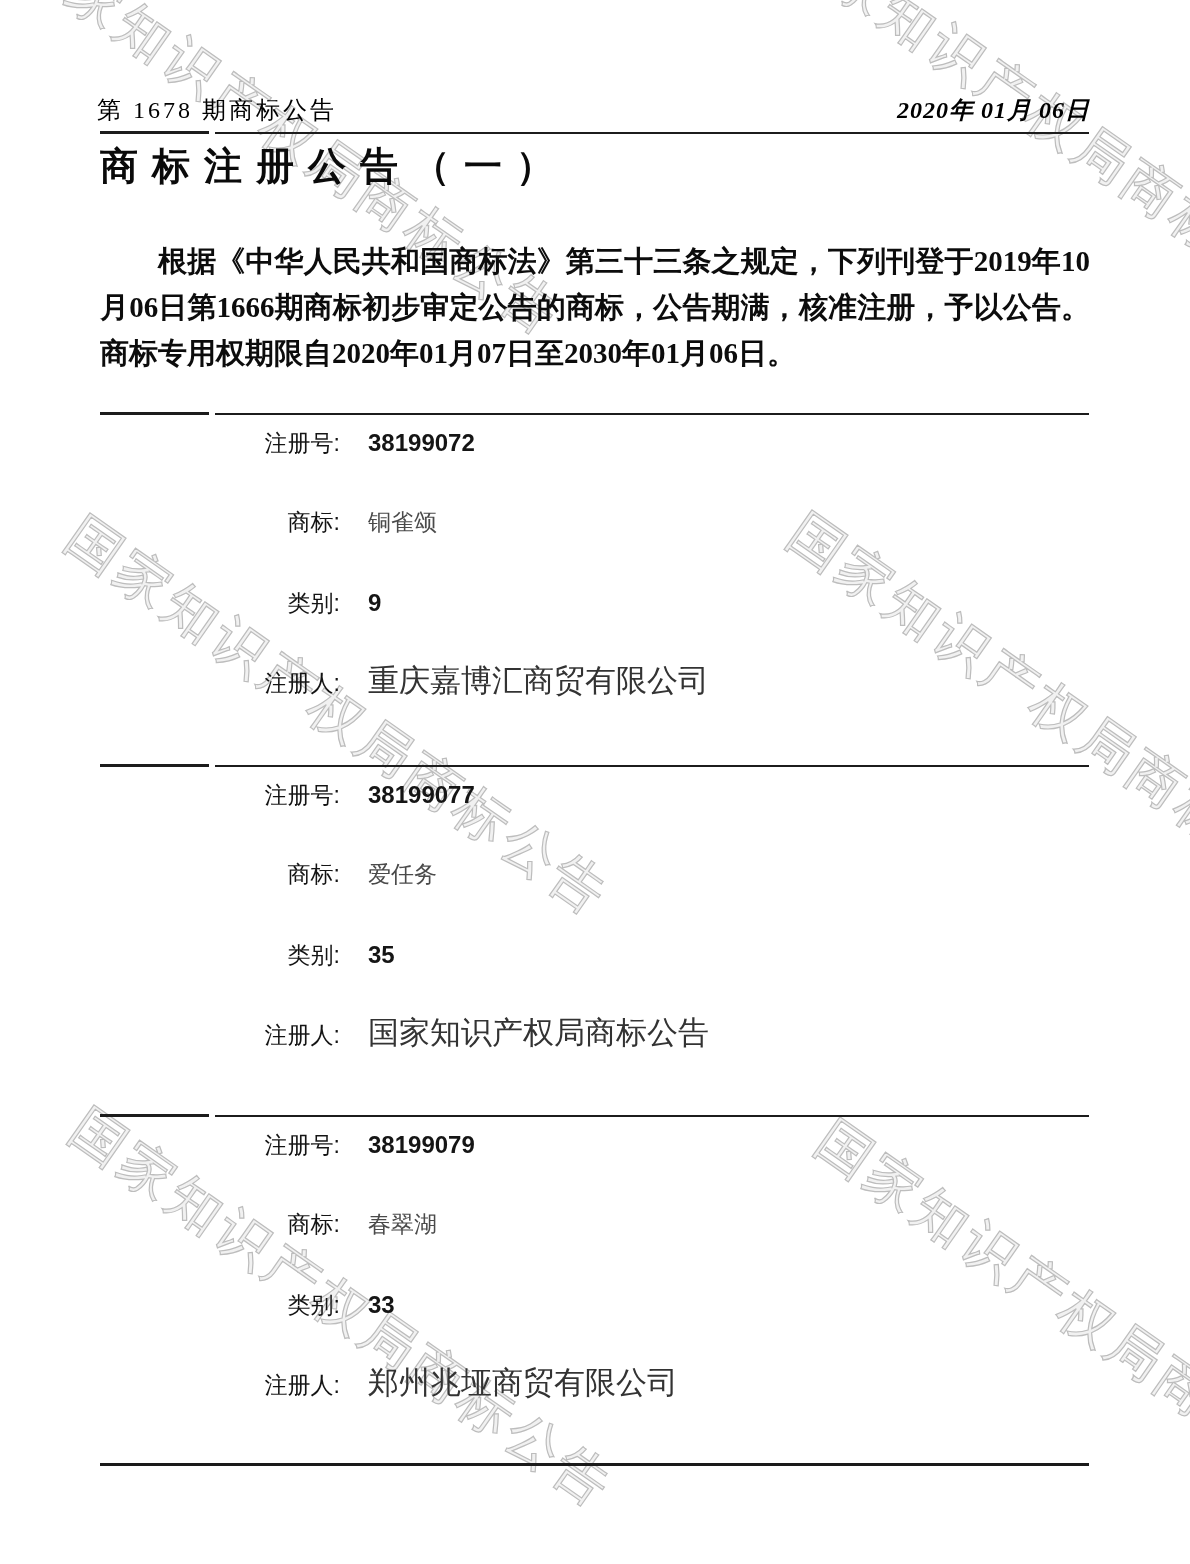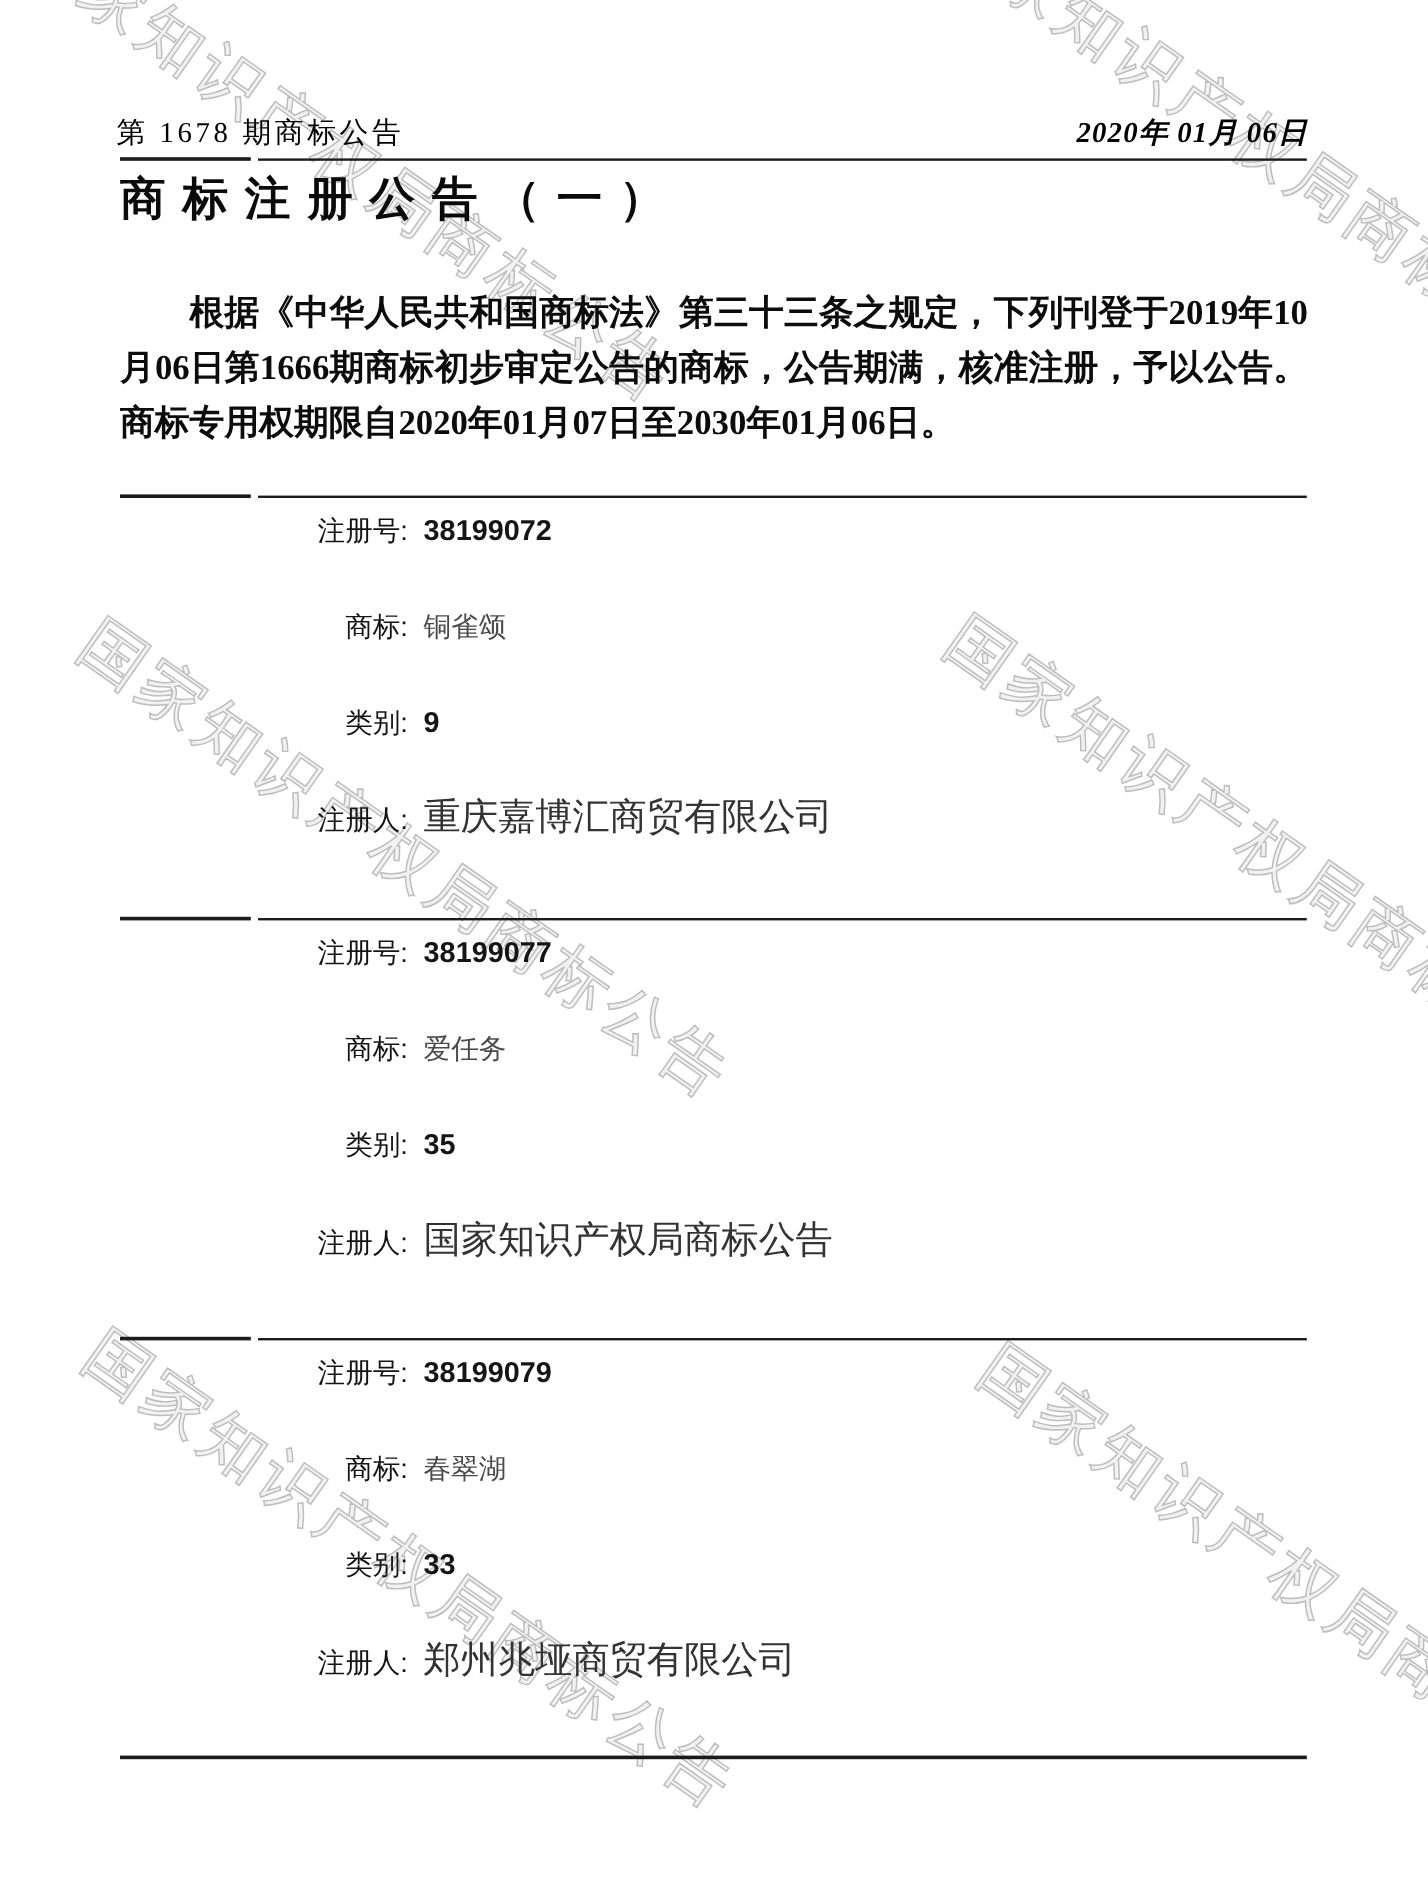--- a/index.html
+++ b/index.html
@@ -46,21 +46,21 @@
     position:absolute;left:100px;width:990px;top:238px;
     font-size:29px;line-height:46px;font-weight:700;color:#0c0c0c;
     text-align:justify;text-indent:58px;
   }
   .row{position:absolute;left:100px;width:960px;white-space:nowrap;}
   .field-label{
     display:inline-block;width:240px;text-align:right;
     font-family:"Liberation Sans", sans-serif;
     font-size:23px;font-weight:400;color:#141414;line-height:1;
   }
-  .val{margin-left:13px;line-height:1;}
+  .val{margin-left:28px;line-height:1;}
   .val-num{font-family:"Liberation Sans", sans-serif;font-size:24px;font-weight:600;color:#151515;}
   .val-mark{font-family:"Liberation Serif", serif;font-size:23px;color:#4a4a4a;}
   .val-company{font-family:"Liberation Serif", serif;font-size:31px;color:#333333;}
 </style>
 </head>
 <body>
 
 <div class="watermark wm1" style="color: rgb(189, 189, 189);">国家知识产权局商标公告</div>
 <div class="watermark wm2" style="color: rgb(189, 189, 189);">国家知识产权局商标公告</div>
 <div class="watermark wm3" style="color: rgb(189, 189, 189);">国家知识产权局商标公告</div>

